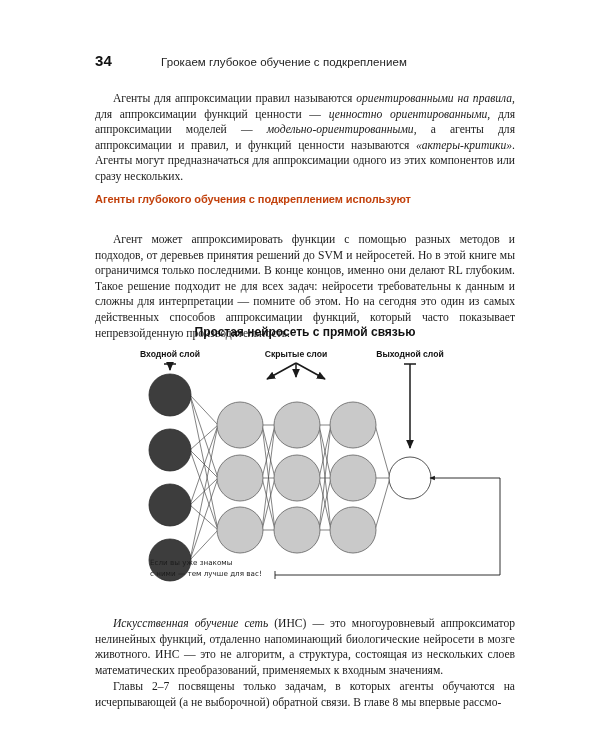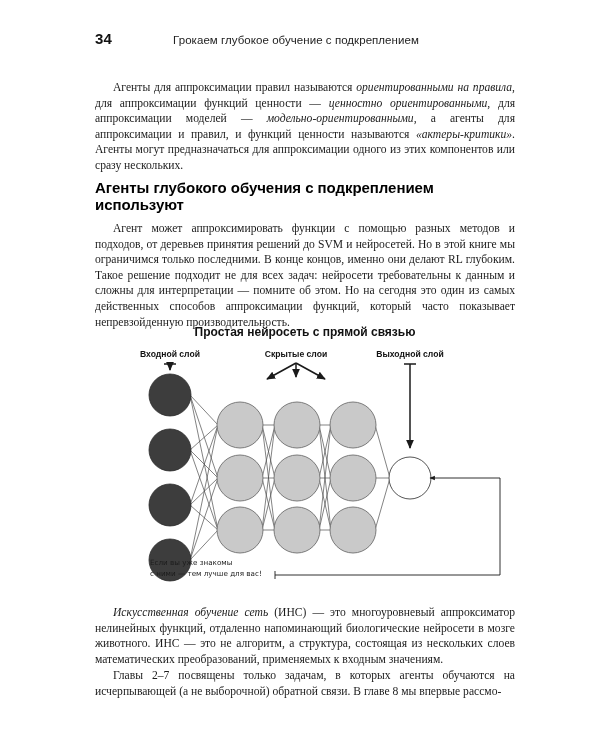--- a/index.html
+++ b/index.html
@@ -21,24 +21,24 @@
     position: relative;
     width: 600px;
     height: 750px;
     background: #ffffff;
   }
 
   
   .running-head {
     position: absolute;
     left: 95px;
-    top: 30px;
+    top: 52px;
     display: flex;
     align-items: baseline;
-    gap: 40px;
+    gap: 28px;
   }
   .folio {
     font-family: "Liberation Sans", "DejaVu Sans", sans-serif;
     font-weight: bold;
     font-size: 15px;
     color: #111;
     letter-spacing: 0.2px;
   }
   .head-title {
     font-family: "Liberation Sans", "DejaVu Sans", sans-serif;
@@ -46,39 +46,40 @@
     color: #222;
     letter-spacing: 0.05px;
     padding-left: 21px;
   }
 
   
   .textcol {
     position: absolute;
     left: 95px;
     width: 420px;
+    margin-top: 11px;
   }
   p.body {
     margin: 0;
     font-size: 11.6px;
     line-height: 15.6px;
     text-align: justify;
     text-indent: 18px;
     hyphens: manual;
     color: #1b1b1b;
   }
   .it { font-style: italic; }
 
   h2.section {
     margin: 0;
     font-family: "Liberation Sans", "DejaVu Sans", sans-serif;
     font-weight: bold;
-    font-size: 15px;
+    font-size: 11px;
     line-height: 16.5px;
-    color: #000000;
+    color: #c2410c;
     letter-spacing: -0.05px;
   }
 
   
   .figure {
     position: absolute;
     left: 95px;
     top: 325px;
     width: 420px;
     height: 275px;

